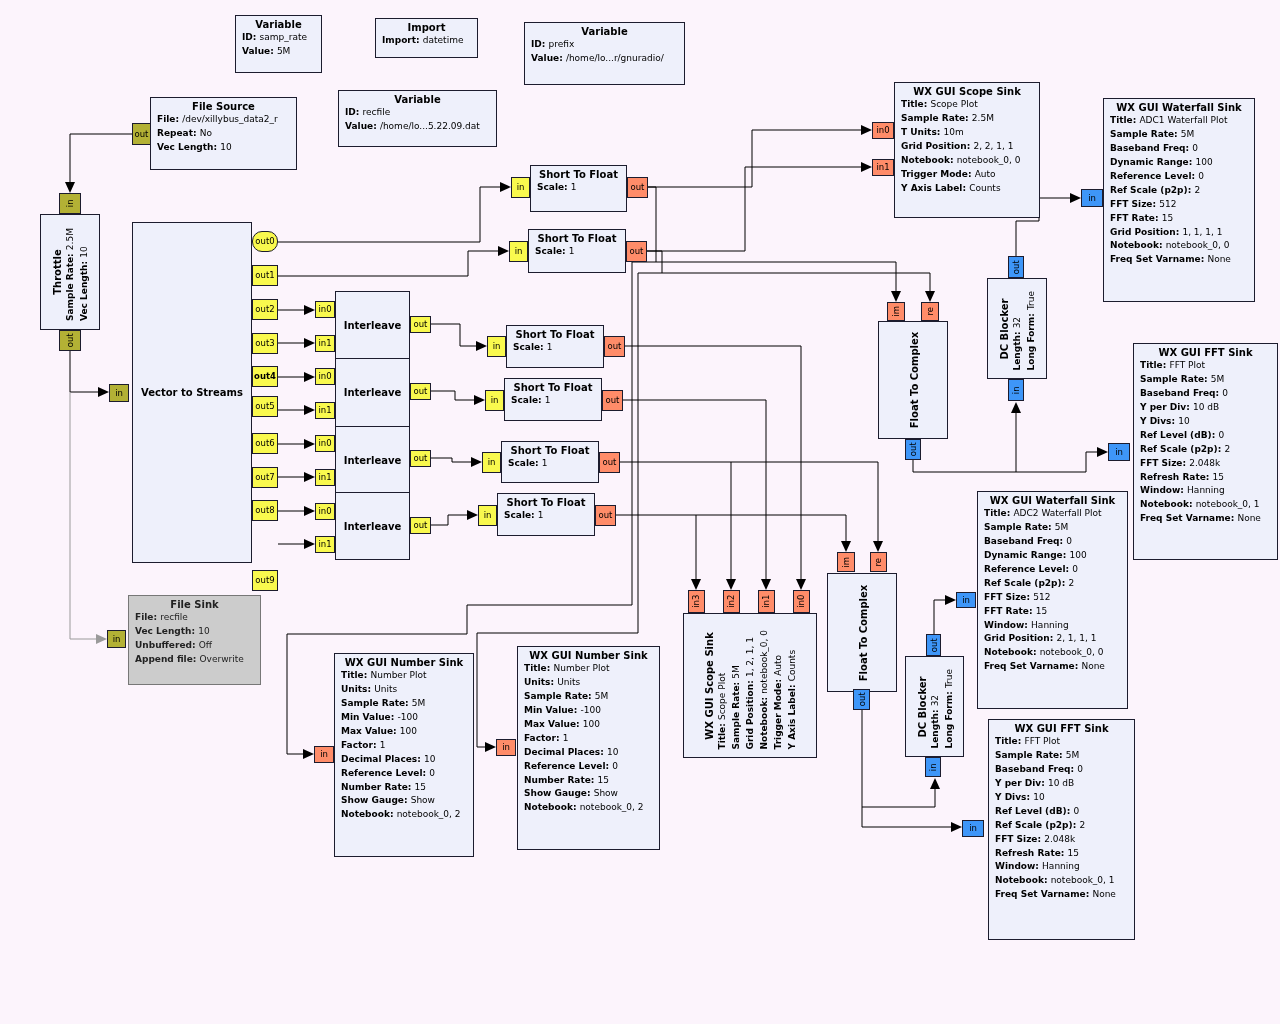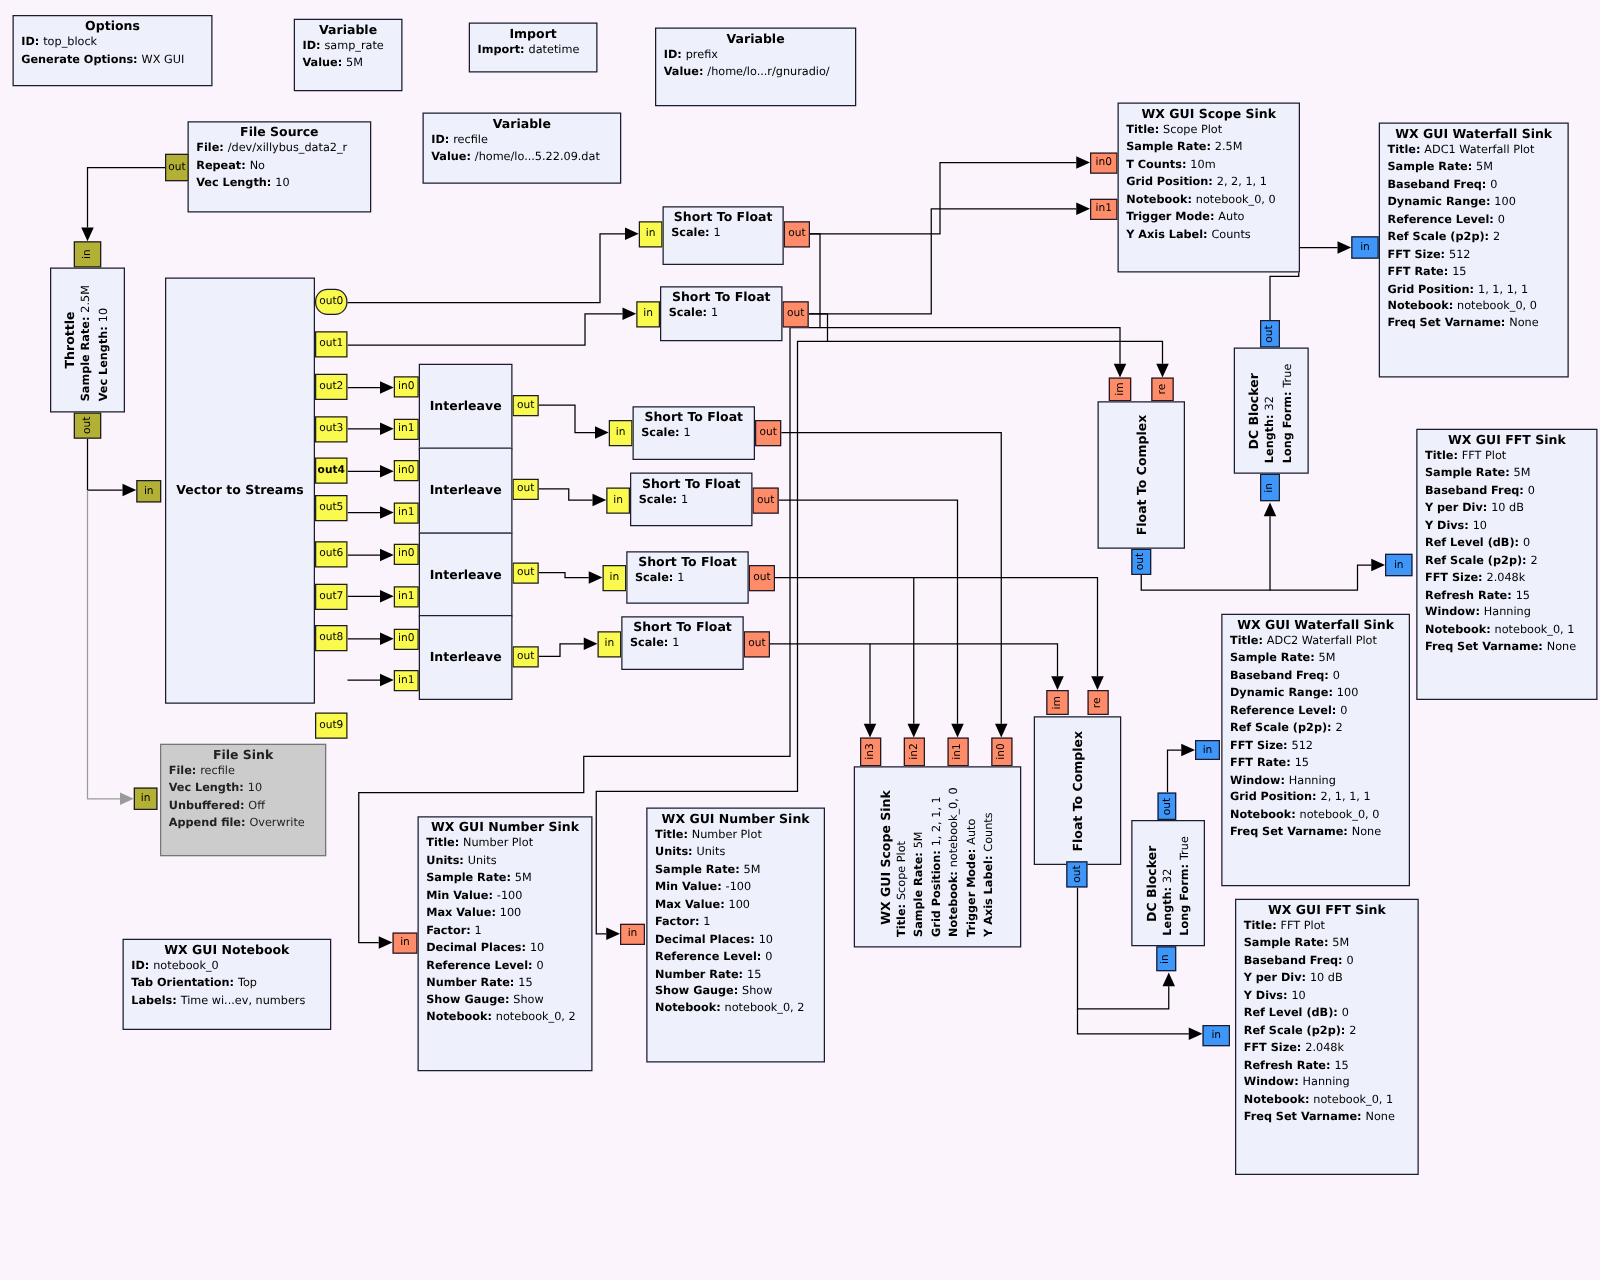--- a/index.html
+++ b/index.html
@@ -159,25 +159,20 @@
       </g>
       <g>
         <polyline points="862,807 862,827 951,827" fill="none" stroke="#000000" stroke-width="1"></polyline>
         <polygon points="962,827 951,832 951,822" fill="#000000"></polygon>
       </g>
       <g>
         <polyline points="934,634 934,600 945,600" fill="none" stroke="#000000" stroke-width="1"></polyline>
         <polygon points="956,600 945,605 945,595" fill="#000000"></polygon>
       </g>
     </svg>
-<div class="block" style="left: 10px; top: 12px; width: 160px; height: 57px;">
-      <div class="title">Options</div>
-      <div class="prow"><b>ID: </b><span>top_block</span></div>
-      <div class="prow"><b>Generate Options: </b><span>WX GUI</span></div>
-    </div>
     <div class="block" style="left: 235px; top: 15px; width: 87px; height: 58px;">
       <div class="title">Variable</div>
       <div class="prow"><b>ID: </b><span>samp_rate</span></div>
       <div class="prow"><b>Value: </b><span>5M</span></div>
     </div>
     <div class="block" style="left: 375px; top: 18px; width: 103px; height: 40px;">
       <div class="title">Import</div>
       <div class="prow"><b>Import: </b><span>datetime</span></div>
     </div>
     <div class="block" style="left: 524px; top: 22px; width: 161px; height: 63px;">
@@ -353,21 +348,21 @@
     <div class="port" style="left: 478px; top: 505px; width: 19px; height: 21px; background: rgb(249, 249, 78);">
       <span>in</span>
     </div>
     <div class="port" style="left: 595px; top: 505px; width: 21px; height: 21px; background: rgb(255, 140, 105);">
       <span>out</span>
     </div>
     <div class="block" style="left: 894px; top: 82px; width: 146px; height: 136px;">
       <div class="title">WX GUI Scope Sink</div>
       <div class="prow"><b>Title: </b><span>Scope Plot</span></div>
       <div class="prow"><b>Sample Rate: </b><span>2.5M</span></div>
-      <div class="prow"><b>T Counts: </b><span>10m</span></div>
+      <div class="prow"><b>T Units: </b><span>10m</span></div>
       <div class="prow"><b>Grid Position: </b><span>2, 2, 1, 1</span></div>
       <div class="prow"><b>Notebook: </b><span>notebook_0, 0</span></div>
       <div class="prow"><b>Trigger Mode: </b><span>Auto</span></div>
       <div class="prow"><b>Y Axis Label: </b><span>Counts</span></div>
     </div>
     <div class="port" style="left: 872px; top: 122px; width: 22px; height: 17px; background: rgb(255, 140, 105);">
       <span>in0</span>
     </div>
     <div class="port" style="left: 872px; top: 159px; width: 22px; height: 17px; background: rgb(255, 140, 105);">
       <span>in1</span>
@@ -473,26 +468,20 @@
     <div class="block disabled" style="left: 128px; top: 595px; width: 133px; height: 90px;">
       <div class="title">File Sink</div>
       <div class="prow"><b>File: </b><span>recfile</span></div>
       <div class="prow"><b>Vec Length: </b><span>10</span></div>
       <div class="prow"><b>Unbuffered: </b><span>Off</span></div>
       <div class="prow"><b>Append file: </b><span>Overwrite</span></div>
     </div>
     <div class="port" style="left: 107px; top: 630px; width: 19px; height: 18px; background: rgb(179, 177, 53);">
       <span>in</span>
     </div>
-    <div class="block" style="left: 98px; top: 751px; width: 167px; height: 73px;">
-      <div class="title">WX GUI Notebook</div>
-      <div class="prow"><b>ID: </b><span>notebook_0</span></div>
-      <div class="prow"><b>Tab Orientation: </b><span>Top</span></div>
-      <div class="prow"><b>Labels: </b><span>Time wi...ev, numbers</span></div>
-    </div>
     <div class="block" style="left: 334px; top: 653px; width: 140px; height: 204px;">
       <div class="title">WX GUI Number Sink</div>
       <div class="prow"><b>Title: </b><span>Number Plot</span></div>
       <div class="prow"><b>Units: </b><span>Units</span></div>
       <div class="prow"><b>Sample Rate: </b><span>5M</span></div>
       <div class="prow"><b>Min Value: </b><span>-100</span></div>
       <div class="prow"><b>Max Value: </b><span>100</span></div>
       <div class="prow"><b>Factor: </b><span>1</span></div>
       <div class="prow"><b>Decimal Places: </b><span>10</span></div>
       <div class="prow"><b>Reference Level: </b><span>0</span></div>

